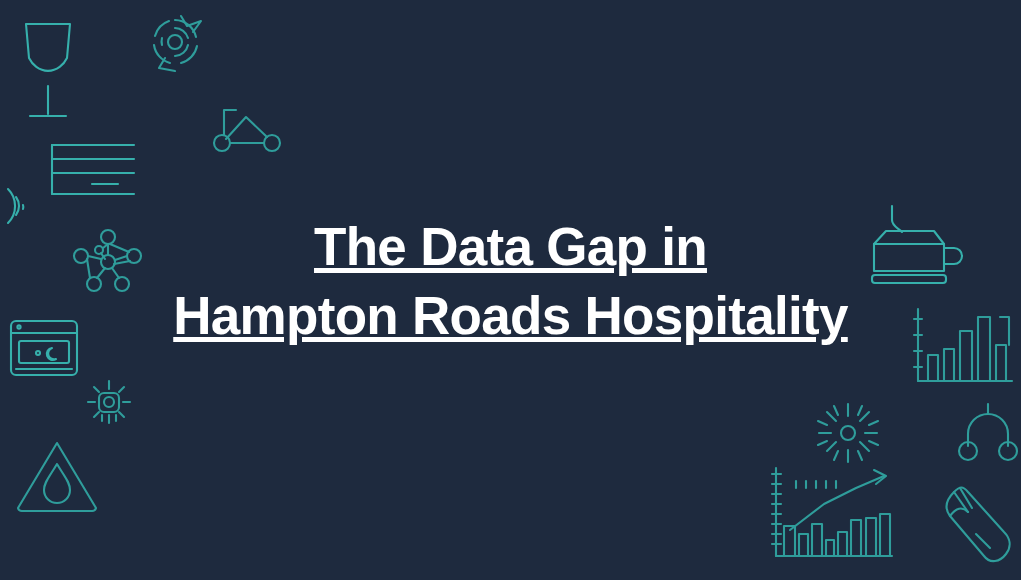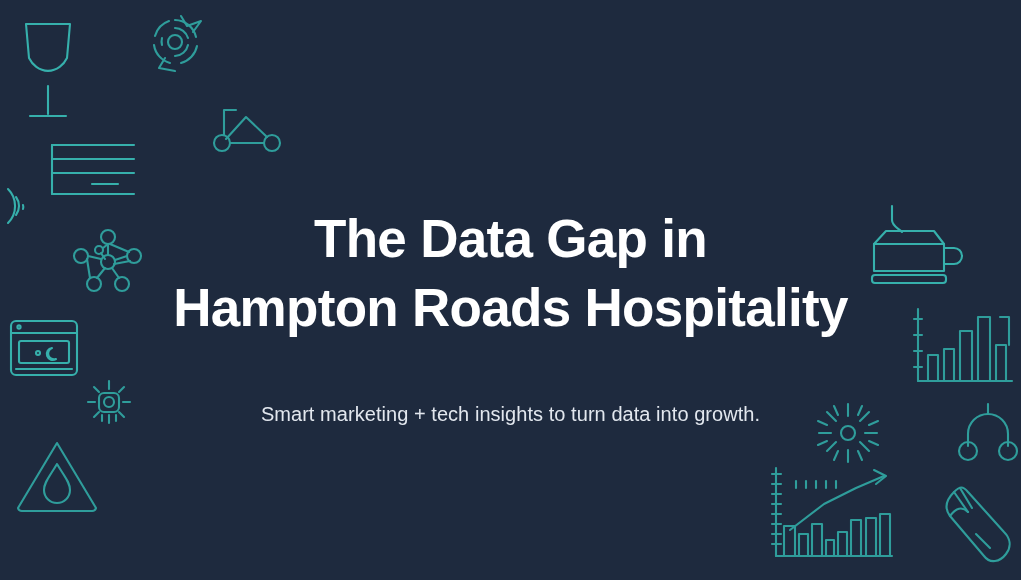--- a/index.html
+++ b/index.html
@@ -44,22 +44,23 @@
     top: 196px;
     text-align: center;
     z-index: 5;
   }
   #title {
     color: #ffffff;
     font-size: 53px;
     font-weight: 700;
     line-height: 69px;
     letter-spacing: -0.7px;
-    margin: 8px;
+    margin: 16px;
     white-space: pre-line;
+    text-decoration: underline;
   }
   #subtitle {
     color: #e2e7ee;
     font-size: 20px;
     font-weight: 400;
     line-height: 28px;
     letter-spacing: 0.05px;
     margin: 0;
     padding-top: 50px;
   }
@@ -275,16 +276,15 @@
       <path d="M14 38 C20 30 26 28 32 34" style="stroke: rgb(47, 157, 155);"></path>
       <path d="M18 14 L32 34" style="stroke: rgb(47, 157, 155);"></path>
       <path d="M24 10 L36 30" style="stroke: rgb(47, 157, 155);"></path>
       <path d="M40 56 L54 70" stroke-width="3" style="stroke: rgb(47, 157, 155);"></path>
     </svg>
   </div>
 
   <div id="center-block">
     <h1 id="title" style="color: rgb(255, 255, 255);"><span>The Data Gap in</span>
 <span>Hampton Roads Hospitality</span></h1>
-    <p id="subtitle" style="color: rgb(226, 231, 238);">Smart marketing + tech insights to turn data into growth.</p>
   </div>
 
 </div>
 
 </body></html>

